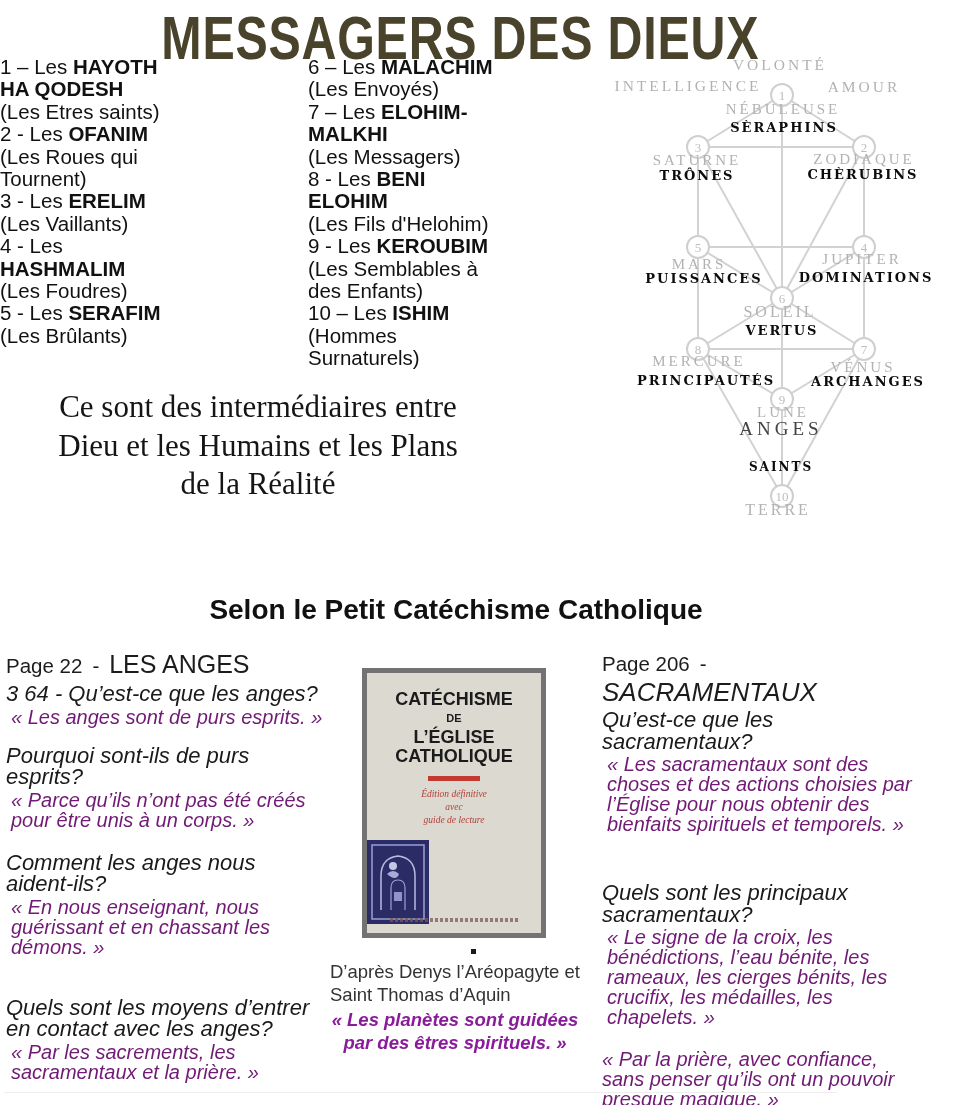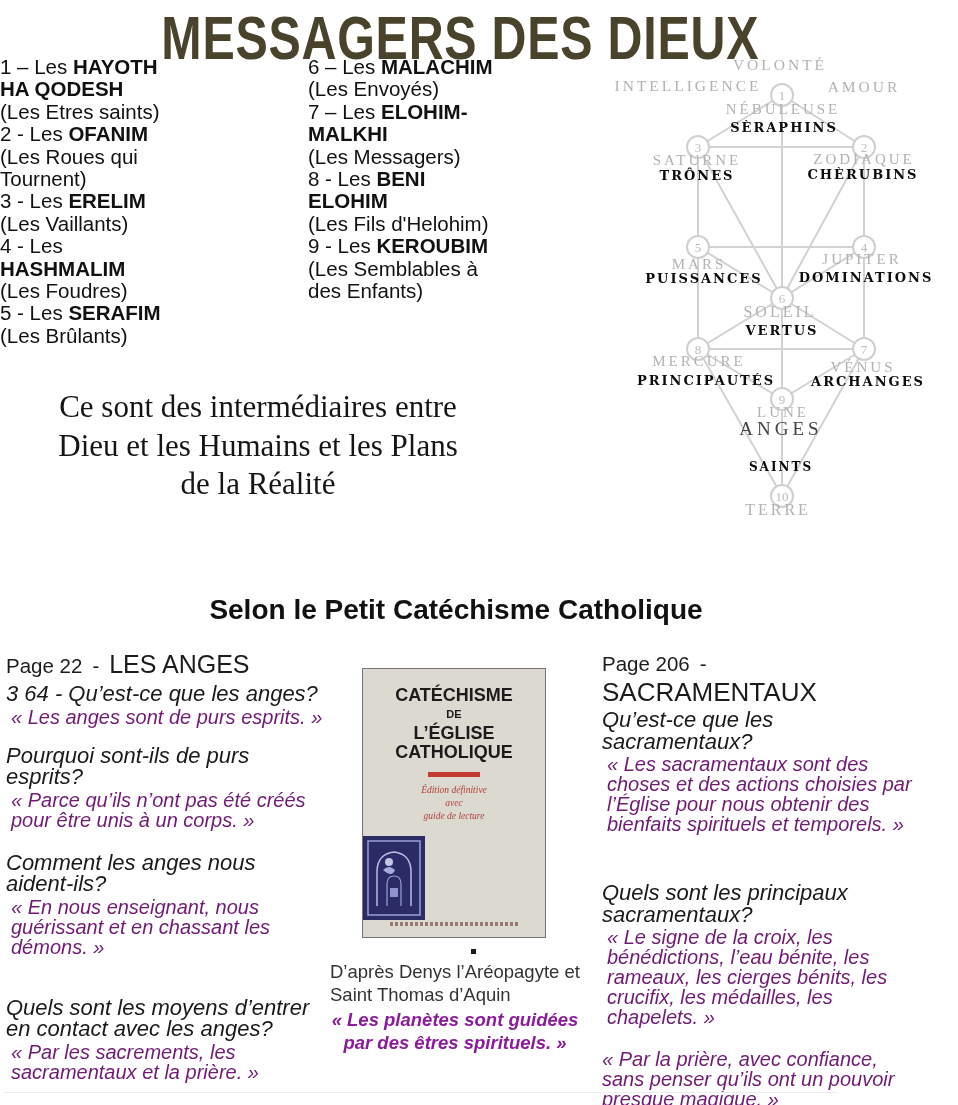--- a/index.html
+++ b/index.html
@@ -35,29 +35,29 @@
   .cat-heading{position:absolute;left:0px;top:594px;width:912px;margin:0;text-align:center;
         font-size:28px;font-weight:bold;color:#111;}
 
   
   .bcol{position:absolute;top:651px;}
   .bcol-left{left:6px;width:322px;}
   .bcol-right{left:602px;width:316px;}
   .page-head{margin:0 0 4px 0;font-size:20.5px;line-height:26px;color:#1c1c1c;}
   .ph-dash{margin:0 10px;}
   .ph-big{font-size:25px;}
-  .ph-big-line{margin:0 0 2px 0;font-size:26px;line-height:30px;color:#1c1c1c;}
+  .ph-big-line{margin:0 0 2px 0;font-size:26px;line-height:30px;color:#1c1c1c;font-style:italic;}
   .q{margin:0 0 2px 0;font-style:italic;font-size:22px;line-height:21.5px;color:#1a1a1a;}
   .a{margin:0;padding-left:5px;font-style:italic;font-size:20px;line-height:20px;color:#701a75;}
   .mb18{margin-bottom:18px;} .mb22{margin-bottom:22px;} .mb30{margin-bottom:40px;font-style:italic;}
   .mb48{margin-bottom:48px;}
 
   
   .book{position:absolute;left:362px;top:668px;width:184px;height:270px;background:#dcd9d1;
-        border:1px solid #737373;box-sizing:border-box;}
+        border:5px solid #737373;box-sizing:border-box;}
   .bk-title{margin:17px 0 0 0;text-align:center;font-weight:bold;color:#1b1b1b;line-height:19px;font-size:18px;}
   .bk-title .small{font-size:11px;}
   .red-bar{width:52px;height:5px;background:#c23a32;margin:10px auto 7px;}
   .bk-sub{text-align:center;font-family:"Liberation Serif",serif;font-style:italic;font-size:9.5px;
         line-height:13px;color:#b04038;}
   .illus{width:62px;height:84px;margin:13px auto 0;}
   .pub-line{position:absolute;left:50%;bottom:11px;transform:translateX(-50%);width:128px;height:4px;
         background:repeating-linear-gradient(90deg,#7d5a55 0 3px,rgba(0,0,0,0) 3px 5px);opacity:.75;}
   .dot{position:absolute;left:471px;top:949px;width:5px;height:5px;background:#1a1a1a;}
   .caption{position:absolute;left:330px;top:960px;width:250px;text-align:left;
@@ -80,20 +80,21 @@
     <div class="angel-item"><span>3 - Les</span> <b>ERELIM</b><div class="paren">(Les Vaillants)</div></div>
     <div class="angel-item"><span>4 - Les</span> <b>HASHMALIM</b><div class="paren">(Les Foudres)</div></div>
     <div class="angel-item"><span>5 - Les</span> <b>SERAFIM</b><div class="paren">(Les Brûlants)</div></div>
   </div>
 
   <div class="angel-col angel-col-right">
     <div class="angel-item"><span>6 – Les</span> <b>MALACHIM</b><div class="paren">(Les Envoyés)</div></div>
     <div class="angel-item"><span>7 – Les</span> <b>ELOHIM-MALKHI</b><div class="paren">(Les Messagers)</div></div>
     <div class="angel-item"><span>8 - Les</span> <b>BENI ELOHIM</b><div class="paren">(Les Fils d'Helohim)</div></div>
     <div class="angel-item"><span>9 - Les</span> <b>KEROUBIM</b><div class="paren">(Les Semblables à des Enfants)</div></div>
+    <div class="angel-item"><span>10 – Les</span> <b>ISHIM</b><div class="paren">(Hommes Surnaturels)</div></div>
   </div>
 
   <svg class="tree-svg" viewBox="0 0 350 480">
     <g>
       <line class="t-line" x1="182" y1="40" x2="264" y2="92"></line>
       <line class="t-line" x1="182" y1="40" x2="98" y2="92"></line>
       <line class="t-line" x1="182" y1="40" x2="182" y2="243"></line>
       <line class="t-line" x1="98" y1="92" x2="264" y2="92"></line>
       <line class="t-line" x1="264" y1="92" x2="264" y2="192"></line>
       <line class="t-line" x1="264" y1="92" x2="182" y2="243"></line>

